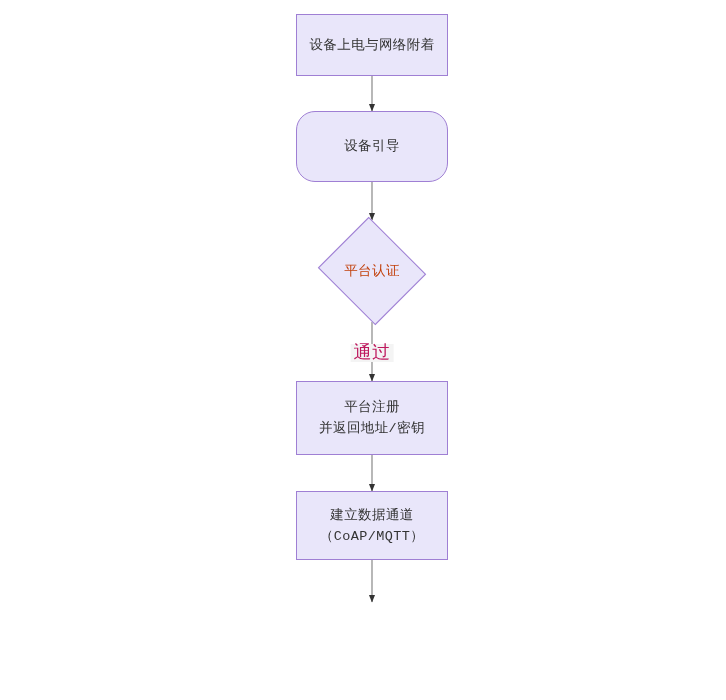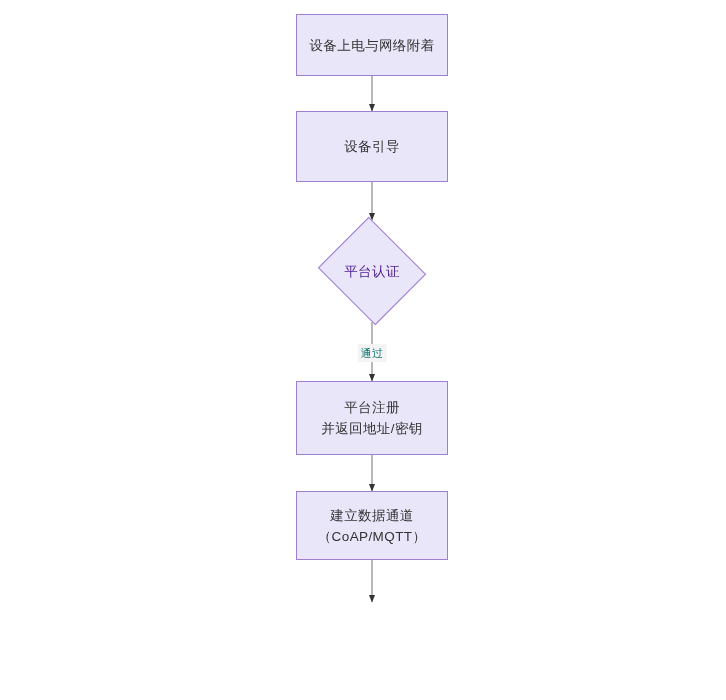--- a/index.html
+++ b/index.html
@@ -13,20 +13,21 @@
     background: #ffffff;
     font-family: "Liberation Sans", "DejaVu Sans", sans-serif;
     overflow: hidden;
   }
 
   #flow-canvas {
     position: relative;
     width: 650px;
     height: 700px;
     background: #ffffff;
+    font-family: Liberation Mono, monospace;
   }
 
   #edge-layer {
     position: absolute;
     left: 0;
     top: 0;
     width: 726px;
     height: 700px;
     pointer-events: none;
   }
@@ -66,33 +67,33 @@
     margin-left: -36px;
     margin-top: -36px;
     background: #e9e6fa;
     border: 1.4px solid #9f7fd4;
     transform: rotate(45deg) scale(1.13, 1.0);
     box-sizing: border-box;
   }
   .node-decision .diamond-label {
     position: relative;
     z-index: 2;
-    color: #4c1d95;
+    color: #c2410c;
     font-size: 13.5px;
     line-height: 21px;
     white-space: nowrap;
     letter-spacing: 0.4px;
   }
 
   .edge-label {
     position: absolute;
     transform: translate(-50%, -50%);
     background: #f4f4f4;
-    color: #0f766e;
-    font-size: 11px;
+    color: #be185d;
+    font-size: 18px;
     line-height: 16px;
     padding: 1px 3px;
     white-space: nowrap;
     letter-spacing: 0.4px;
   }
 </style>
 </head>
 <body>
 
 <div id="flow-canvas">
@@ -109,21 +110,21 @@
         <line x1="372" y1="322" x2="372" y2="381" stroke="#888888" stroke-width="1.2" marker-end="url(#arrowhead)"></line>
         <line x1="372" y1="455" x2="372" y2="491" stroke="#888888" stroke-width="1.2" marker-end="url(#arrowhead)"></line>
         <line x1="372" y1="560" x2="372" y2="602" stroke="#888888" stroke-width="1.2" marker-end="url(#arrowhead)"></line>
       </g>
   </svg>
 
   <div class="node node-rect" style="left: 296px; top: 14px; width: 152px; height: 62px;">
     <span class="line">设备上电与网络附着</span>
   </div>
 
-  <div class="node node-rect" style="left: 296px; top: 111px; width: 152px; height: 71px;">
+  <div class="node node-rect" style="left: 296px; top: 111px; width: 152px; height: 71px; border-radius: 19px;">
     <span class="line">设备引导</span>
   </div>
 
   <div class="node node-decision" style="left: 315px; top: 220px; width: 114px; height: 102px;">
     <span class="diamond-shape"></span>
     <span class="diamond-label">平台认证</span>
   </div>
 
   <div class="node node-rect" style="left: 296px; top: 381px; width: 152px; height: 74px;">
     <span class="line">平台注册</span>

